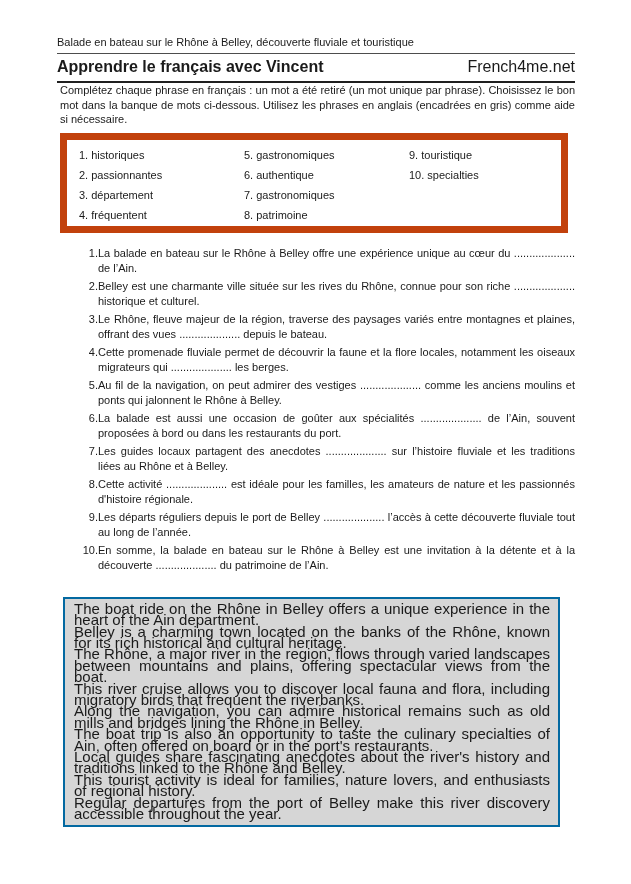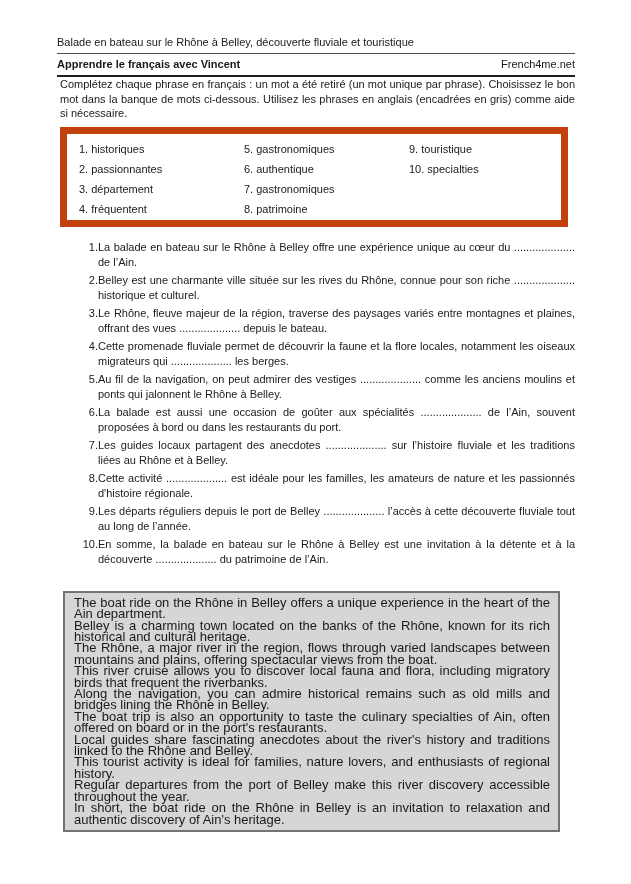--- a/index.html
+++ b/index.html
@@ -19,21 +19,21 @@
   }
   .rule-thin {
     border: none;
     border-top: 1px solid #4d4d4d;
     margin: 0;
   }
   .brand-row {
     display: flex;
     justify-content: space-between;
     align-items: baseline;
-    font-size: 11px;
+    font-size: 16px;
     padding: 4px 0 5px 0;
   }
   .brand-left { font-weight: bold; }
   .rule-thick {
     border: none;
     border-top: 2px solid #1f1f1f;
     margin: 0;
   }
   .page-title {
     font-size: 22.5px;
@@ -74,23 +74,23 @@
     line-height: 15px;
   }
   .ex-text {
     flex: 1;
     text-align: justify;
     line-height: 15px;
   }
   .translation-box {
     margin: 24px 15px 0 6px;
     background: #d6d6d6;
-    border: 2px solid #737373;
+    border: 2px solid #0369a1;
     padding: 4px 8px 5px 9px;
-    font-size: 13px;
+    font-size: 15px;
   }
   .translation-box p {
     margin: 0;
     line-height: 11.4px;
     text-align: justify;
   }
 </style>
 </head>
 <body>
 
@@ -167,16 +167,15 @@
   <div class="translation-box">
     <p>The boat ride on the Rhône in Belley offers a unique experience in the heart of the Ain department.</p>
     <p>Belley is a charming town located on the banks of the Rhône, known for its rich historical and cultural heritage.</p>
     <p>The Rhône, a major river in the region, flows through varied landscapes between mountains and plains, offering spectacular views from the boat.</p>
     <p>This river cruise allows you to discover local fauna and flora, including migratory birds that frequent the riverbanks.</p>
     <p>Along the navigation, you can admire historical remains such as old mills and bridges lining the Rhône in Belley.</p>
     <p>The boat trip is also an opportunity to taste the culinary specialties of Ain, often offered on board or in the port's restaurants.</p>
     <p>Local guides share fascinating anecdotes about the river's history and traditions linked to the Rhône and Belley.</p>
     <p>This tourist activity is ideal for families, nature lovers, and enthusiasts of regional history.</p>
     <p>Regular departures from the port of Belley make this river discovery accessible throughout the year.</p>
-    <p>In short, the boat ride on the Rhône in Belley is an invitation to relaxation and authentic discovery of Ain's heritage.</p>
   </div>
 
 </div>
 
 </body></html>

